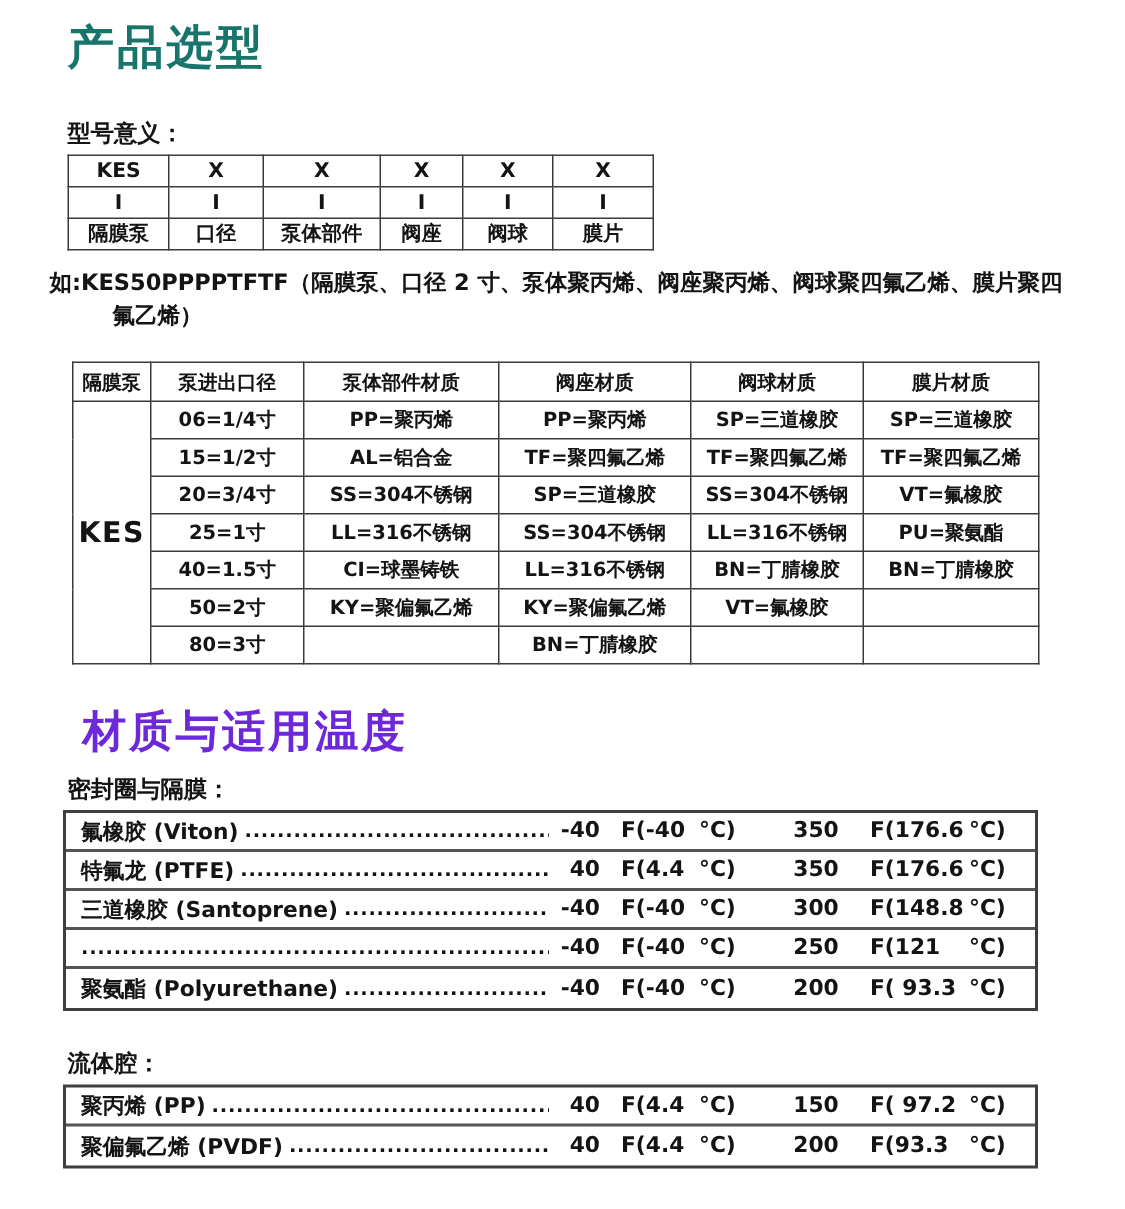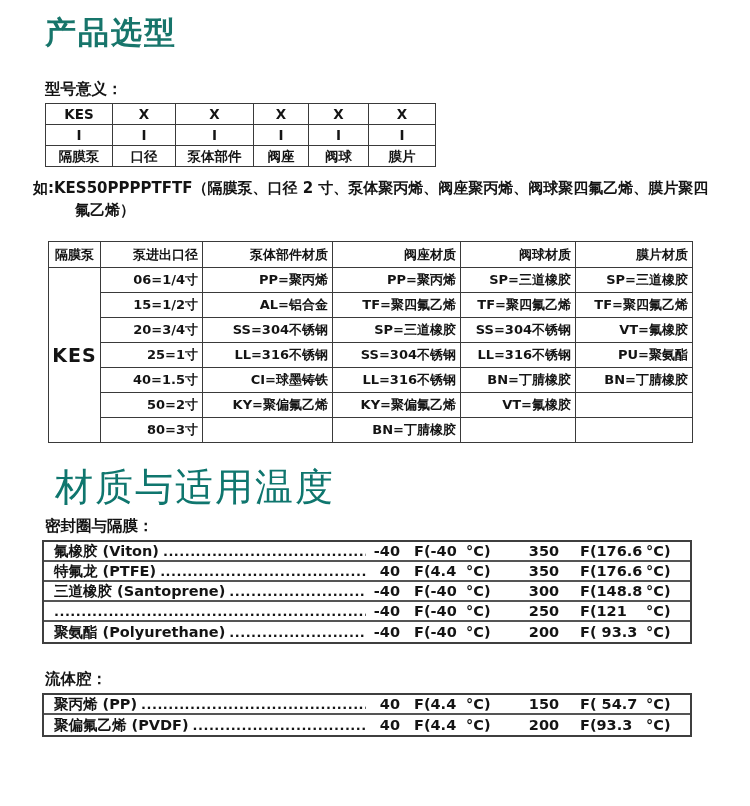--- a/index.html
+++ b/index.html
@@ -15,23 +15,23 @@
 
   h1.sec-title {
     color: #17756b;
     font-size: 31px;
     font-weight: 700;
     margin: 0 0 4px 3px;
     letter-spacing: 2px;
     line-height: 40px;
   }
   h2.sec-title {
-    color: #0f766e;
-    font-size: 38px;
-    font-weight: 400;
+    color: #6d28d9;
+    font-size: 29px;
+    font-weight: 700;
     margin: 24px 0 0 13px;
     letter-spacing: 2px;
     line-height: 40px;
   }
   .field-label {
     font-size: 15.5px;
     font-weight: 700;
     margin: 26px 0 3px 3px;
     line-height: 22px;
   }
@@ -69,42 +69,42 @@
     table-layout: fixed;
     margin: 20px 0 0 6px;
     width: 644px;
   }
   table.sel-table th, table.sel-table td {
     border: 1px solid #3a3a3a;
     font-size: 13px;
     font-weight: 600;
     height: 25px;
     padding: 2px 4px 2px 4px;
-    text-align: right;
+    text-align: center;
     white-space: nowrap;
     overflow: hidden;
   }
   table.sel-table th { height: 26px; }
   table.sel-table th.c0, table.sel-table td.kes { text-align: center; padding: 2px; }
   table.sel-table td.kes {
     font-size: 19px;
     letter-spacing: 1px;
     vertical-align: middle;
   }
 
   
   .temp-table {
     border: 2px solid #3f3f3f;
     width: 650px;
     margin-top: 2px;
   }
   .trow {
     display: flex;
     align-items: center;
-    height: 20px;
+    height: 26px;
     padding: 0 8px 0 10px;
     border-bottom: 2px solid #555;
     font-size: 14.5px;
     font-weight: 600;
     white-space: nowrap;
   }
   .trow:last-child { border-bottom: none; }
   .tname { flex: none; padding-right: 4px; }
   .tname .en { font-weight: 600; }
   .dots {
@@ -304,21 +304,21 @@
   <div class="field-label" style="margin-top:24px;">流体腔：</div>
 
   <div class="temp-table">
     <div class="trow">
       <span class="tname"><span>聚丙烯</span> <span class="en">(PP)</span></span>
       <span class="dots"></span>
       <span class="tmin">40</span>
       <span class="tminf">F(4.4</span>
       <span class="tminu">°C)</span>
       <span class="tmax">150</span>
-      <span class="tmaxf">F( 54.7</span>
+      <span class="tmaxf">F( 97.2</span>
       <span class="tmaxu">°C)</span>
     </div>
     <div class="trow">
       <span class="tname"><span>聚偏氟乙烯</span> <span class="en">(PVDF)</span></span>
       <span class="dots"></span>
       <span class="tmin">40</span>
       <span class="tminf">F(4.4</span>
       <span class="tminu">°C)</span>
       <span class="tmax">200</span>
       <span class="tmaxf">F(93.3</span>

